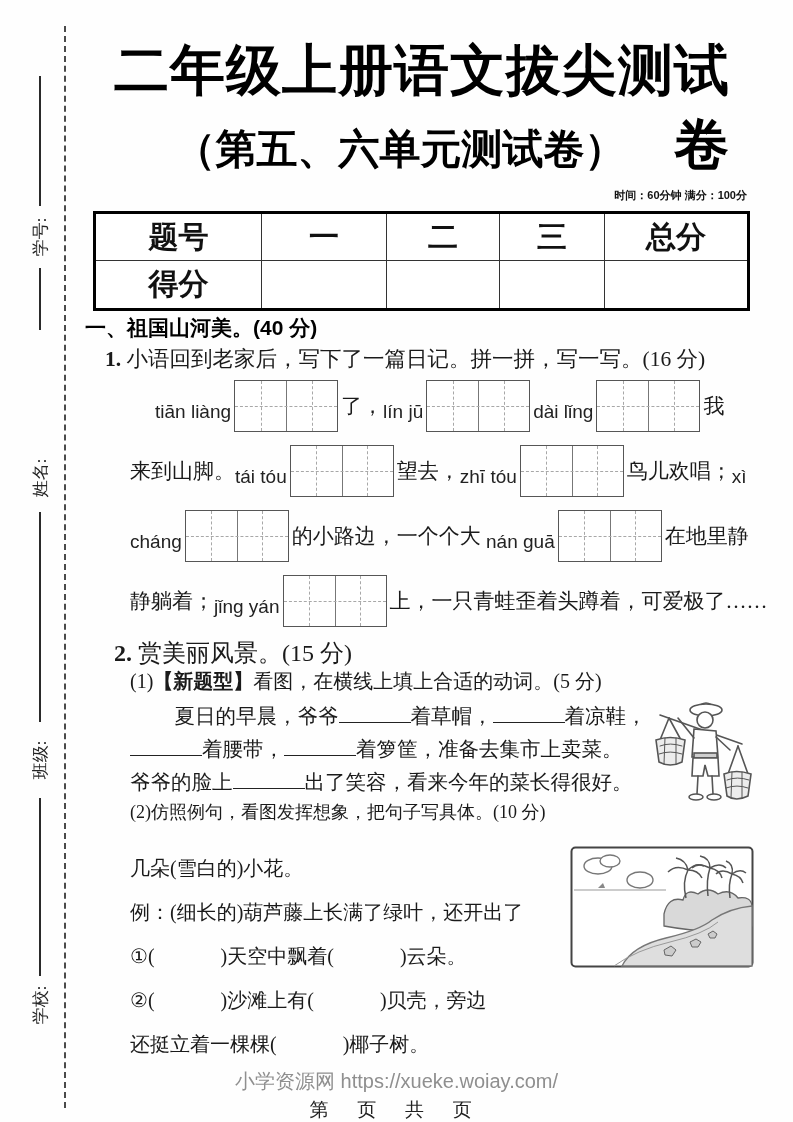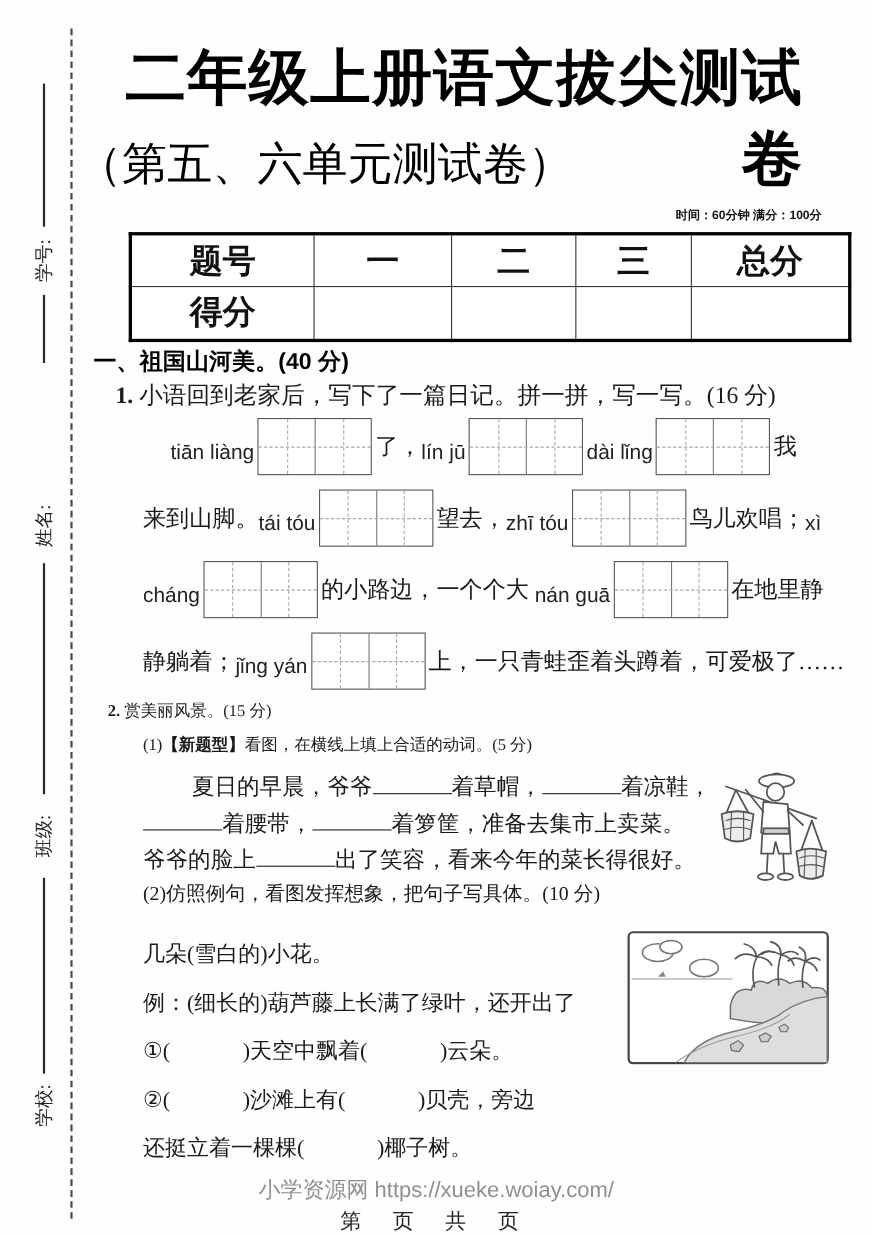--- a/index.html
+++ b/index.html
@@ -19,28 +19,28 @@
   .seg4{top:798px;height:178px;}
   .mlabel{position:absolute;left:40px;font-size:17px;white-space:nowrap;
     font-family:"Liberation Serif",serif;color:#222;
     transform:translate(-50%,-50%) rotate(-90deg);}
   .ml1{top:237px;} .ml2{top:478px;} .ml3{top:760px;} .ml4{top:1005px;}
 
   
   .title{position:absolute;left:70px;width:660px;top:34px;text-align:right;
     font-family:"Liberation Sans",sans-serif;font-weight:900;font-size:55px;
     letter-spacing:1px;color:#000;}
-  .subtitle{position:absolute;left:70px;width:660px;top:122px;
-    font-family:"Liberation Sans",sans-serif;font-weight:400;font-size:41px;color:#000;}
+  .subtitle{position:absolute;left:70px;width:660px;top:122px;text-align:center;
+    font-family:"Liberation Sans",sans-serif;font-weight:700;font-size:41px;color:#000;}
   .info-line{position:absolute;left:93px;width:654px;top:188px;text-align:right;
     font-family:"Liberation Sans",sans-serif;font-size:11px;font-weight:600;color:#111;}
 
   
   table.score{position:absolute;left:93px;top:211px;width:654px;height:97px;
-    border-collapse:collapse;table-layout:fixed;background:#fff;margin-left:24px;}
+    border-collapse:collapse;table-layout:fixed;background:#fff;}
   table.score th,table.score td{border:1.6px solid #333;text-align:center;
     font-family:"Liberation Serif",serif;font-weight:700;font-size:30px;color:#111;padding:0;}
   table.score{border:3px solid #000;}
   tr.hdr{height:48px;} tr.scr{height:49px;}
   col.c1{width:167px;} col.c2{width:125px;} col.c3{width:113px;} col.c4{width:105px;} col.c5{width:144px;}
 
   
   .sec-heading{position:absolute;left:85px;top:314px;
     font-family:"Liberation Sans",sans-serif;font-weight:800;font-size:21px;color:#000;}
   .q1-text{position:absolute;left:105px;top:344px;font-size:21.5px;}
@@ -51,22 +51,22 @@
   .py{font-family:"Liberation Sans",sans-serif;font-size:19px;color:#222;white-space:pre;margin-top:12px;}
   
   .wbox{width:104px;height:52px;border:1.6px solid #565656;position:relative;
     background:#fff;flex:none;margin:0 3px;}
   .wbox i{position:absolute;display:block;}
   .wbox .vs{left:50%;top:0;bottom:0;width:0;border-left:1.4px solid #777;}
   .wbox .vd{top:0;bottom:0;width:0;border-left:1px dashed #a8a8a8;}
   .wbox .d1{left:25%;} .wbox .d2{left:75%;}
   .wbox .hd{top:50%;left:0;right:0;height:0;border-top:1px dashed #a8a8a8;}
 
-  .q2-heading{position:absolute;left:98px;top:637px;font-size:15px;}
-  .q2p1-label{position:absolute;left:130px;top:668px;font-size:15px;}
+  .q2-heading{position:absolute;left:114px;top:637px;font-size:24px;}
+  .q2p1-label{position:absolute;left:130px;top:668px;font-size:20px;}
   .bold{font-weight:700;}
   #q2p1-lines{position:absolute;left:130px;top:700px;width:528px;}
   .pline{height:33px;line-height:33px;white-space:nowrap;}
   .pline .cn{font-size:20.5px;}
   .blank{display:inline-block;width:72px;height:1em;
     border-bottom:1.5px solid #222;vertical-align:baseline;}
   .q2p2-label{position:absolute;left:130px;top:800px;font-size:18px;}
   #q2p2-body{position:absolute;left:130px;top:846px;width:624px;}
   .p2line{height:44px;line-height:44px;white-space:nowrap;}
   .p2line .cn{font-size:20px;}

